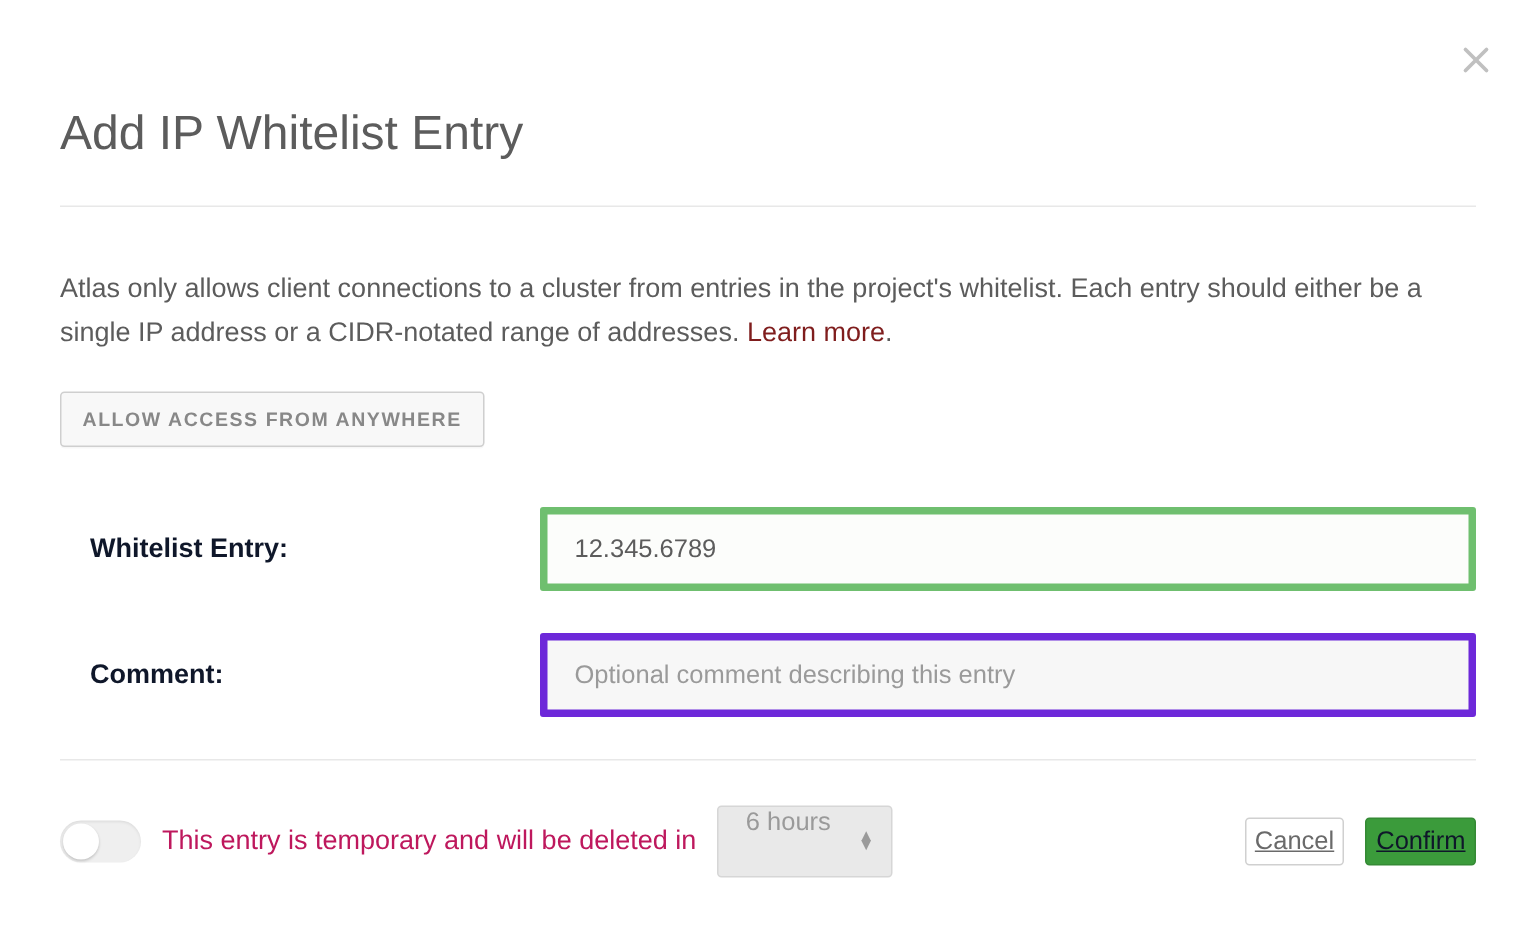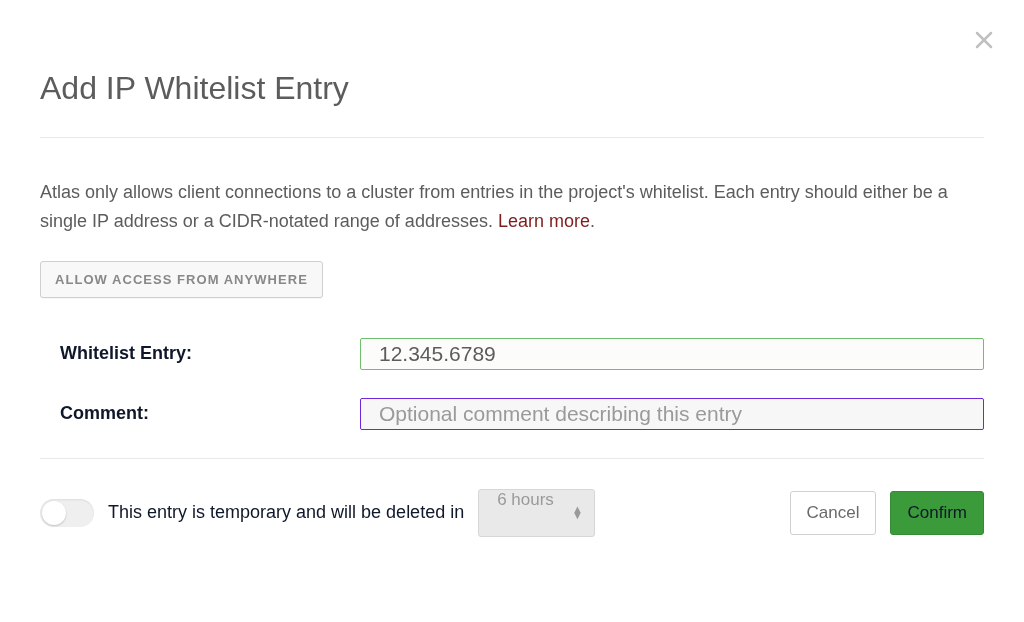--- a/index.html
+++ b/index.html
@@ -74,24 +74,24 @@
     }
     .form-label {
       width: 320px;
       font-size: 18px;
       font-weight: 600;
       color: #0f172a;
       padding-left: 20px;
     }
     .form-input {
       flex: 1;
-      height: 32px;
-      border: 1px solid #6d28d9;
+      height: 56px;
+      border: 5px solid #6d28d9;
       background: #f7f7f7;
-      font-size: 21px;
+      font-size: 17px;
       padding: 0 18px;
       color: #5c5c5c;
       border-radius: 2px;
       outline: none;
     }
     .form-input.active {
       border-color: #6fbf6f;
       background: #fcfdfb;
     }
     .form-input::placeholder {
@@ -117,21 +117,21 @@
       height: 24px;
       background: #ffffff;
       border-radius: 50%;
       position: absolute;
       top: 2px;
       left: 2px;
       box-shadow: 0 1px 2px rgba(0,0,0,0.2);
     }
     .toggle-label {
       font-size: 18px;
-      color: #0f172a;
+      color: #be185d;
     }
     .select-wrap {
       position: relative;
       display: inline-block;
     }
     .select-btn {
       height: 48px;
       border: 1px solid #d6d6d6;
       background: #e9e9e9;
       color: #9a9a9a;
@@ -150,26 +150,27 @@
       color: #9a9a9a;
       display: flex;
       flex-direction: column;
       line-height: 0.6;
       font-size: 11px;
     }
     .spacer {
       flex: 1;
     }
     .btn {
-      height: 44px;
-      padding: 0 16px;
+      height: 32px;
+      padding: 0 6px;
       font-size: 17px;
       border-radius: 3px;
       cursor: pointer;
       border: 1px solid transparent;
+      text-decoration: underline;
     }
     .btn-cancel {
       background: #ffffff;
       border-color: #d0d0d0;
       color: #6a6a6a;
     }
     .btn-confirm {
       background: #3b9b3b;
       color: #0f172a;
       border-color: #358a35;

